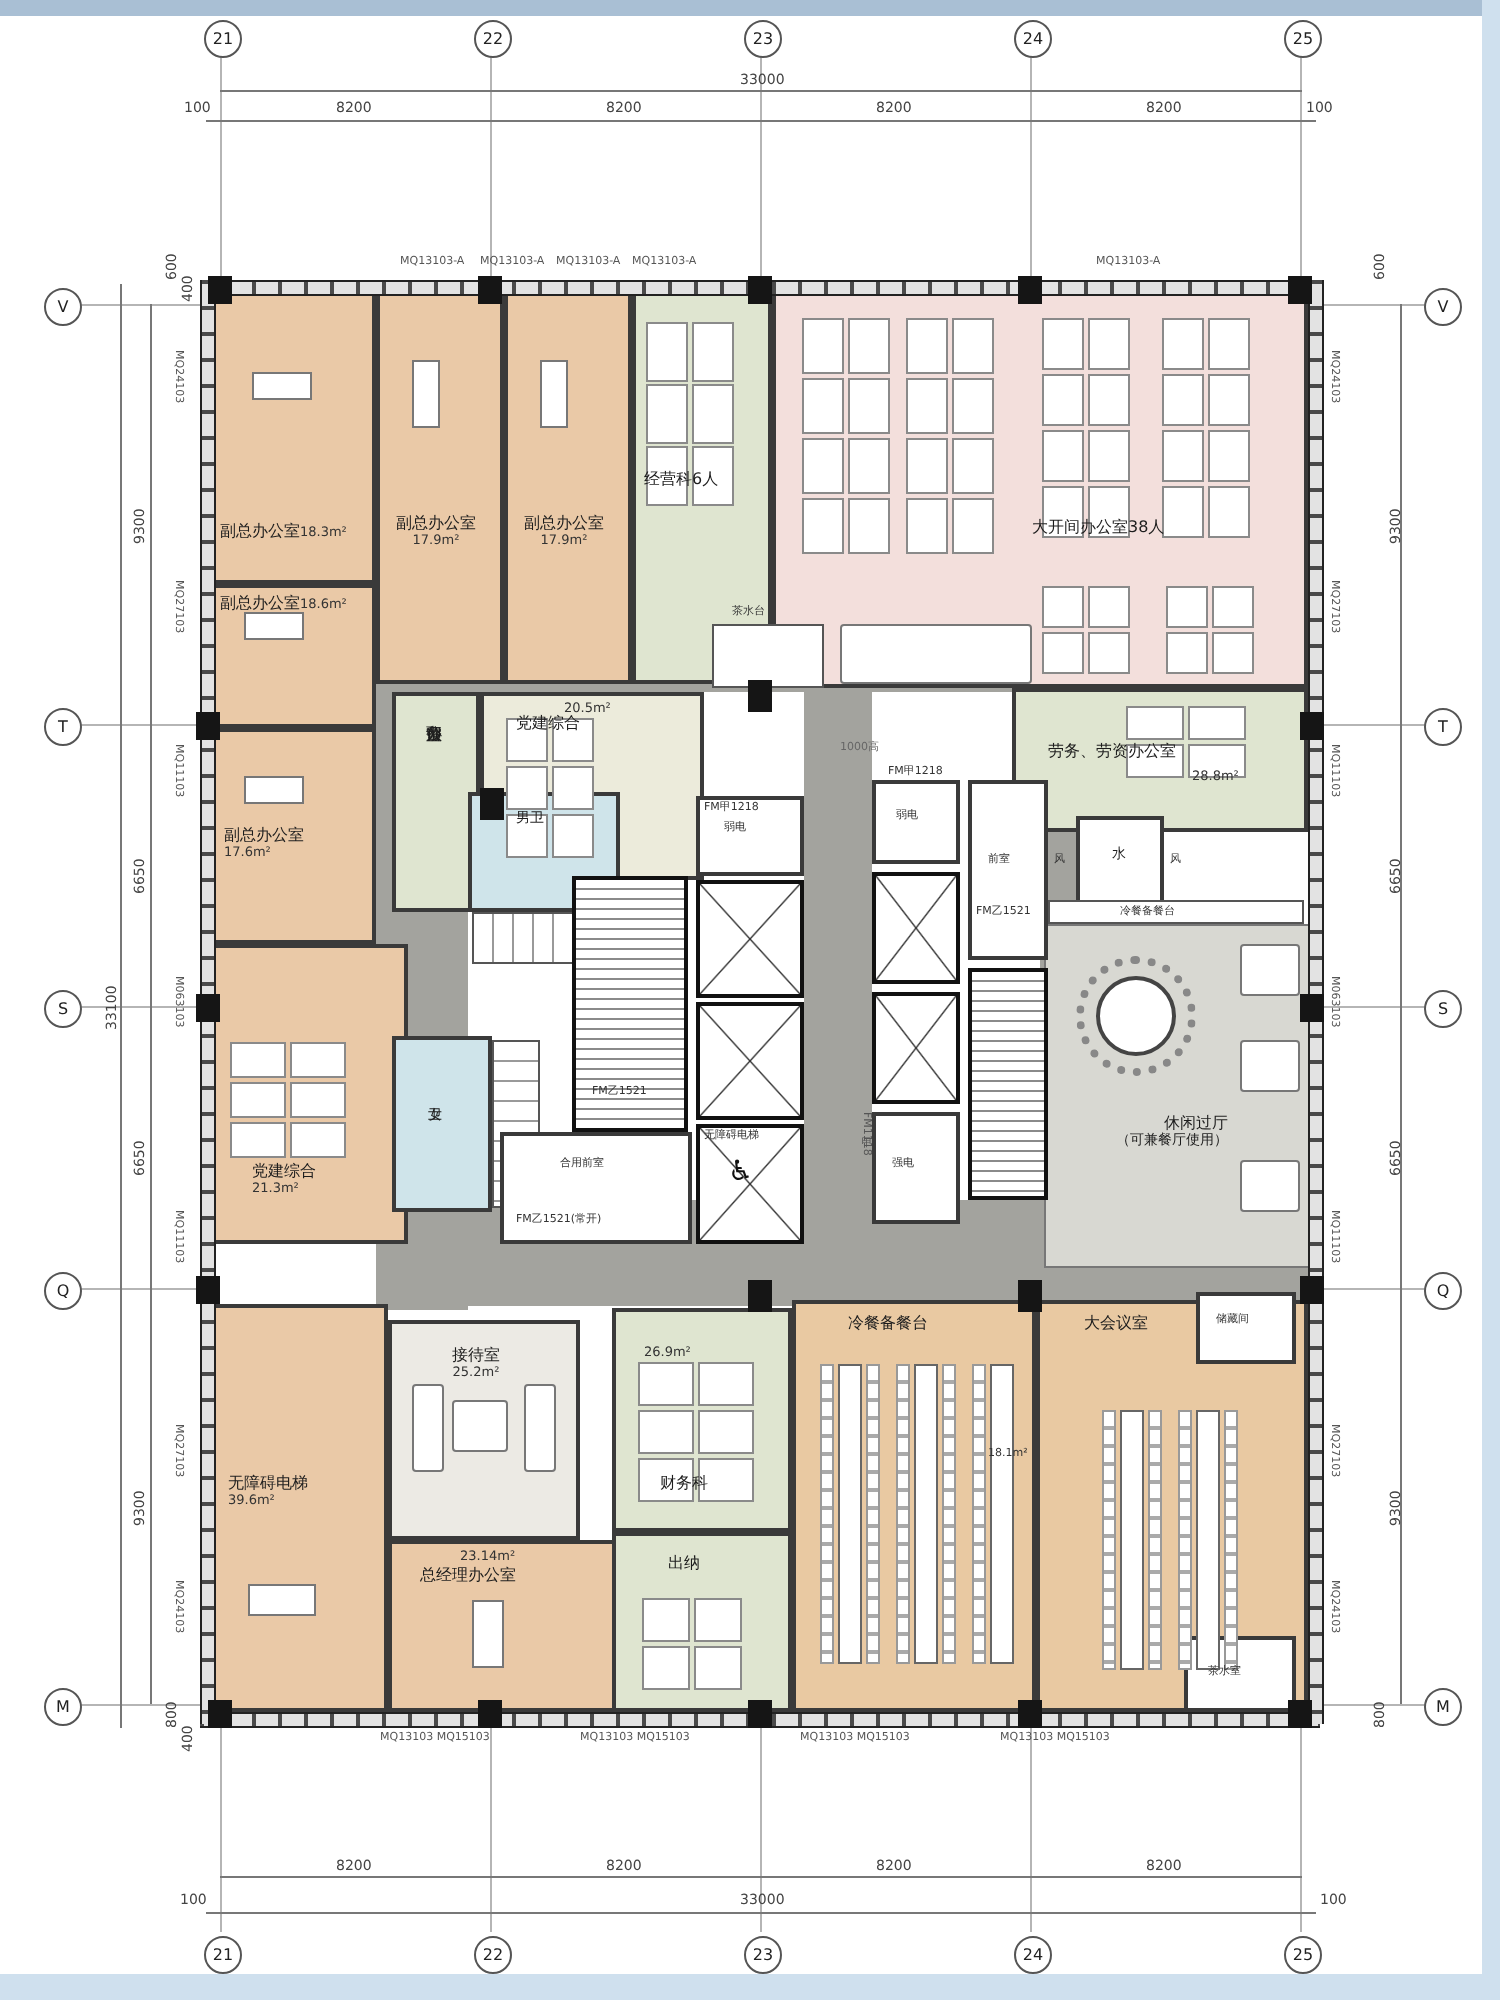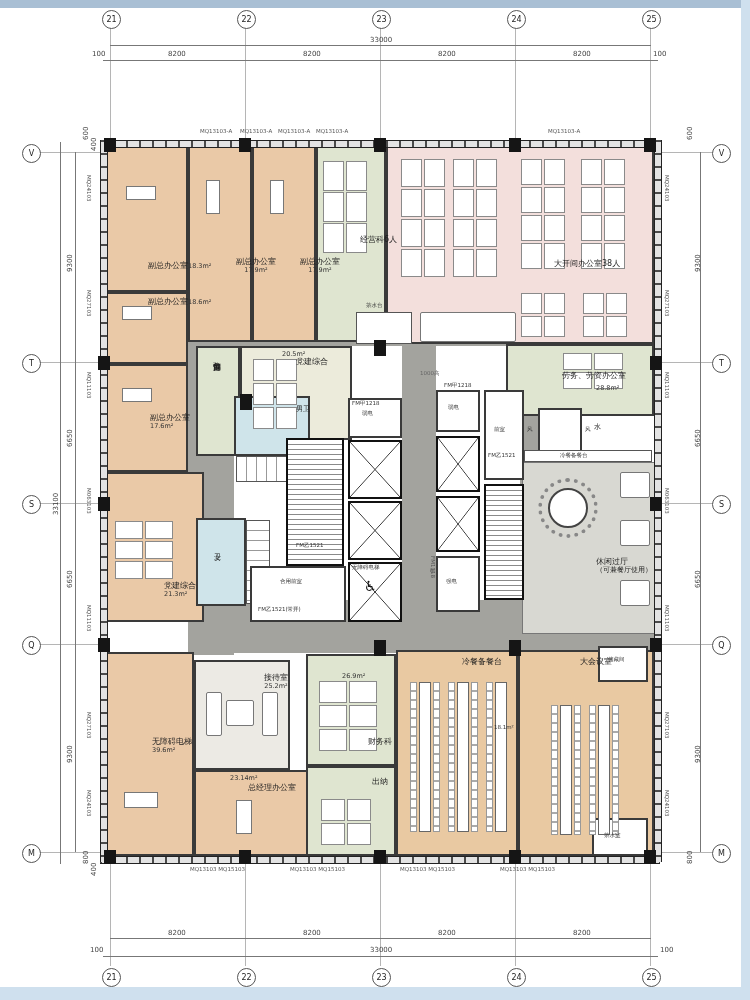--- a/index.html
+++ b/index.html
@@ -28,21 +28,21 @@
   .room{border:2px solid #3a3a3a;box-sizing:border-box;}
   .peach{background:#eac9a7;}
   .pink{background:#f3dfdc;}
   .green{background:#dfe5d0;}
   .tan{background:#e9c9a2;}
   .blue{background:#cfe4ea;}
   .paleyellow{background:#ecebdb;}
   .whitebg{background:#fff;}
   .grayzone{background:#a3a39e;}
   .lobby{background:#d8d8d2;border:1px solid #777;}
-  .lbl{font-size:8px;color:#1d1d1d;white-space:nowrap;line-height:1.05;margin-left:38px;}
+  .lbl{font-size:8px;color:#1d1d1d;white-space:nowrap;line-height:1.05;}
   .area{font-size:6.5px;color:#333;white-space:nowrap;}
   .vlbl{writing-mode:vertical-rl;font-size:8px;color:#1d1d1d;}
   .tiny{font-size:5.5px;color:#333;white-space:nowrap;}
   
   .shaft{background-color:#fff;border:2px solid #111;box-sizing:border-box;
     background-image:linear-gradient(to top right,transparent calc(50% - .7px),#333 50%,transparent calc(50% + .7px)),
                      linear-gradient(to bottom right,transparent calc(50% - .7px),#333 50%,transparent calc(50% + .7px));}
   .stair{background:repeating-linear-gradient(180deg,#fff 0 4px,#8a8a8a 4px 5px);border:2px solid #111;box-sizing:border-box;}
   .stalls{background:repeating-linear-gradient(90deg,#fff 0 9px,#999 9px 10px);border:1px solid #555;box-sizing:border-box;}
   .stallsV{background:repeating-linear-gradient(180deg,#fff 0 9px,#999 9px 10px);border:1px solid #555;box-sizing:border-box;}
@@ -382,26 +382,26 @@
 <div class="abs lbl" style="left:322px;top:236px">经营科6人</div>
 <div class="abs lbl" style="left:516px;top:260px">大开间办公室38人</div>
 <div class="abs lbl" style="left:110px;top:298px"><span>副总办公室</span><span class="area">18.6m²</span></div>
 <div class="abs lbl" style="left:112px;top:414px"><span>副总办公室</span><br><span class="area">17.6m²</span></div>
 <div class="abs vlbl" style="left:210px;top:356px">预留办公室</div>
 <div class="abs area" style="left:282px;top:350px">20.5m²</div>
 <div class="abs lbl" style="left:258px;top:358px">党建综合</div>
 <div class="abs lbl" style="left:524px;top:372px">劳务、劳资办公室</div>
 <div class="abs area" style="left:596px;top:384px">28.8m²</div>
 <div class="abs lbl" style="left:126px;top:582px"><span>党建综合</span><br><span class="area">21.3m²</span></div>
-<div class="abs lbl" style="left:558px;top:558px;text-align:left"><span>休闲过厅</span><br><span style="font-size:7px">（可兼餐厅使用）</span></div>
+<div class="abs lbl" style="left:558px;top:558px;text-align:right"><span>休闲过厅</span><br><span style="font-size:7px">（可兼餐厅使用）</span></div>
 <div class="abs lbl" style="left:114px;top:738px"><span>无障碍电梯</span><br><span class="area">39.6m²</span></div>
 <div class="abs lbl" style="left:226px;top:674px;text-align:center"><span>接待室</span><br><span class="area">25.2m²</span></div>
 <div class="abs area" style="left:230px;top:774px">23.14m²</div>
 <div class="abs lbl" style="left:210px;top:784px">总经理办公室</div>
-<div class="abs area" style="left:342px;top:672px">26.9m²</div>
+<div class="abs area" style="left:322px;top:672px">26.9m²</div>
 <div class="abs lbl" style="left:330px;top:738px">财务科</div>
 <div class="abs lbl" style="left:334px;top:778px">出纳</div>
 <div class="abs lbl" style="left:424px;top:658px">冷餐备餐台</div>
 <div class="abs tiny" style="left:494px;top:724px">18.1m²</div>
 <div class="abs lbl" style="left:542px;top:658px">大会议室</div>
 <div class="abs tiny" style="left:608px;top:656px">储藏间</div>
 <div class="abs tiny" style="left:604px;top:832px">茶水室</div>
 
 <div class="abs lbl" style="left:258px;top:406px;font-size:7px">男卫</div>
 <div class="abs vlbl" style="left:212px;top:548px;font-size:7px">女卫</div>

